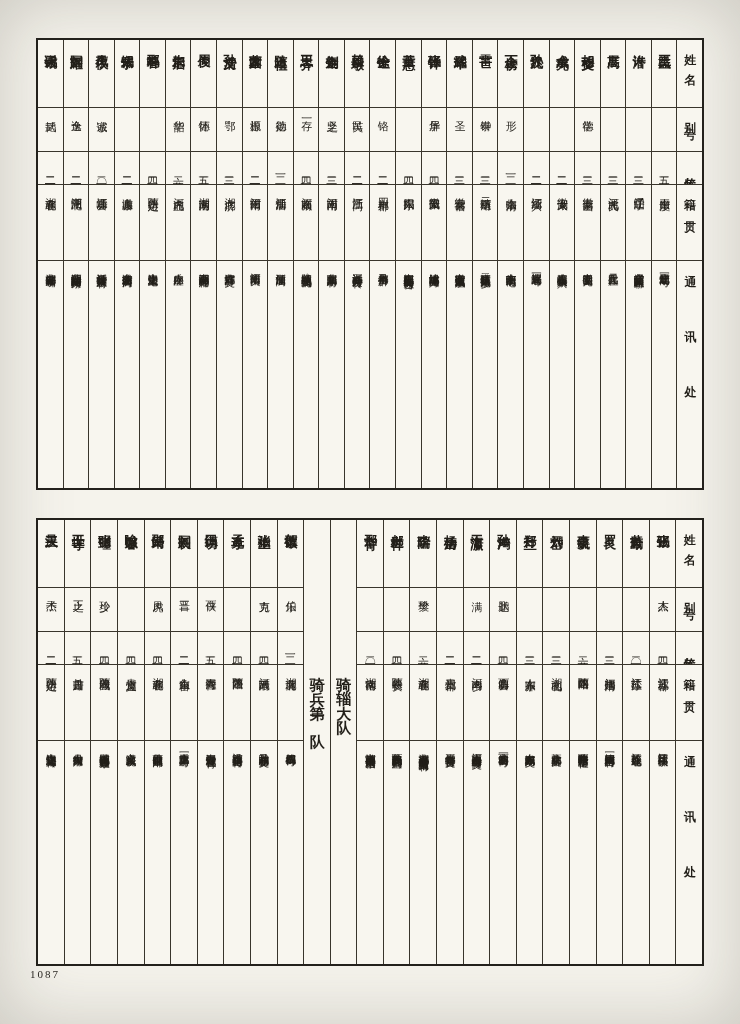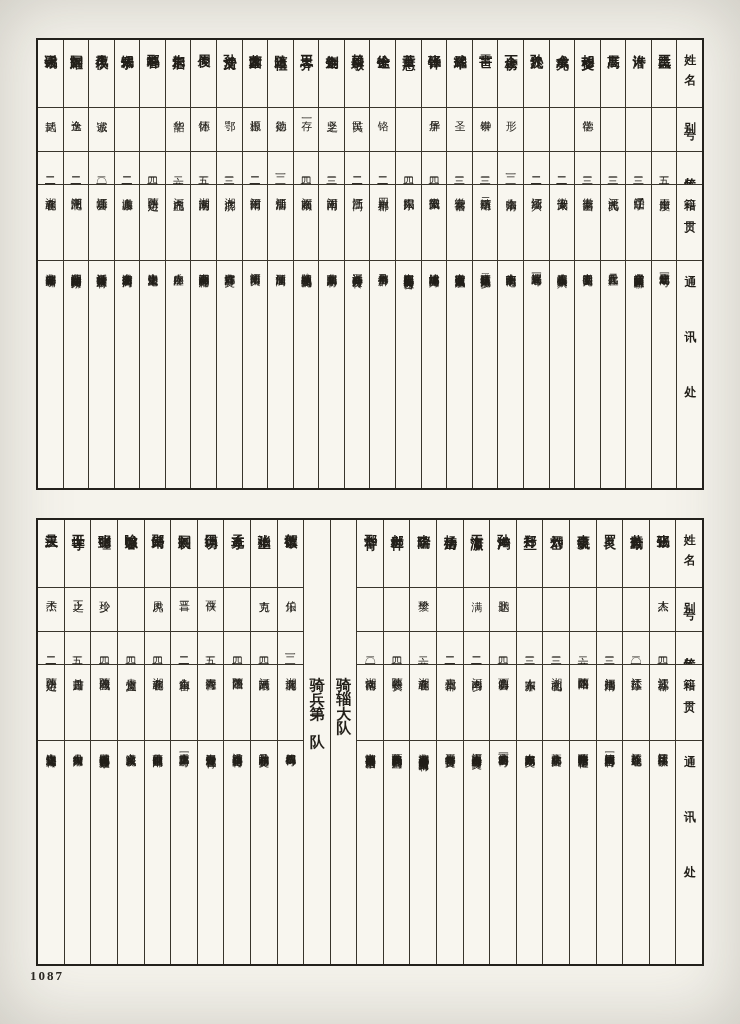--- a/index.html
+++ b/index.html
@@ -28,21 +28,21 @@
   .cell-native span { font-size:11px; line-height:1.2; letter-spacing:.06em; }
   .cell-address span{ font-size:10.5px; line-height:1.12; letter-spacing:.04em; max-height:100%; }
   .hdr span { font-weight:bold; font-size:12px; }
   .hdr-name span    { letter-spacing:1.6em; }
   .hdr-alias span   { letter-spacing:0.65em; }
   .hdr-age span     { letter-spacing:0.12em; }
   .hdr-native span  { letter-spacing:1.9em; }
   .hdr-address span { letter-spacing:4.6em; }
   .unit-col .cell-unit { flex:1 1 auto; border-bottom:none; padding-top:145px; }
   .cell-unit span { font-size:15px; font-weight:bold; letter-spacing:.95em; line-height:1.1; }
-  .page-number { position:absolute; left:30px; top:968px; font-size:13px; color:#2a2722; letter-spacing:2px;font-weight:bold; }
+  .page-number { position:absolute; left:30px; top:968px; font-size:11px; color:#2a2722; letter-spacing:2px; }
 </style>
 </head>
 <body>
 
 <div class="screen">
   <div class="table" id="table-top">
       <div class="col header-col">
         <div class="cell cell-name hdr hdr-name">
           <span>姓名</span>
         </div>

